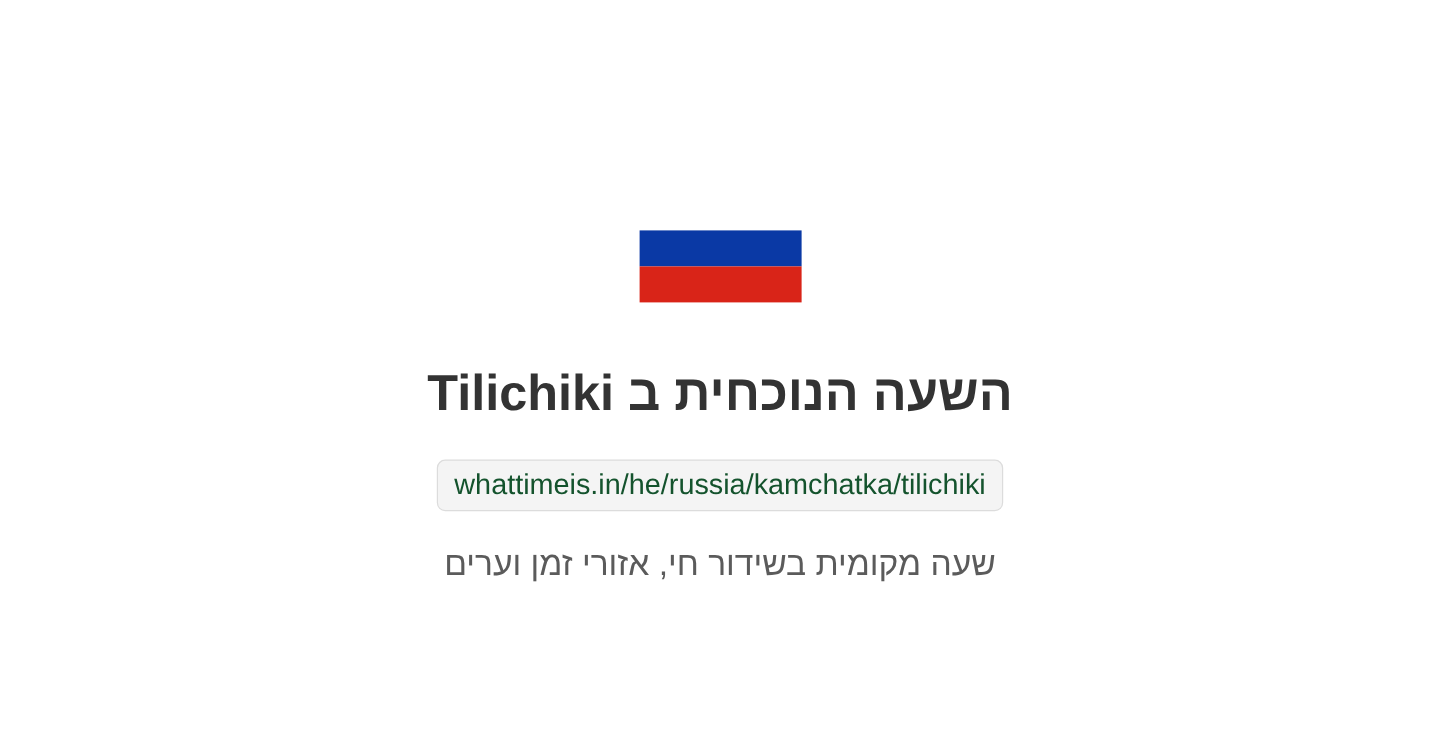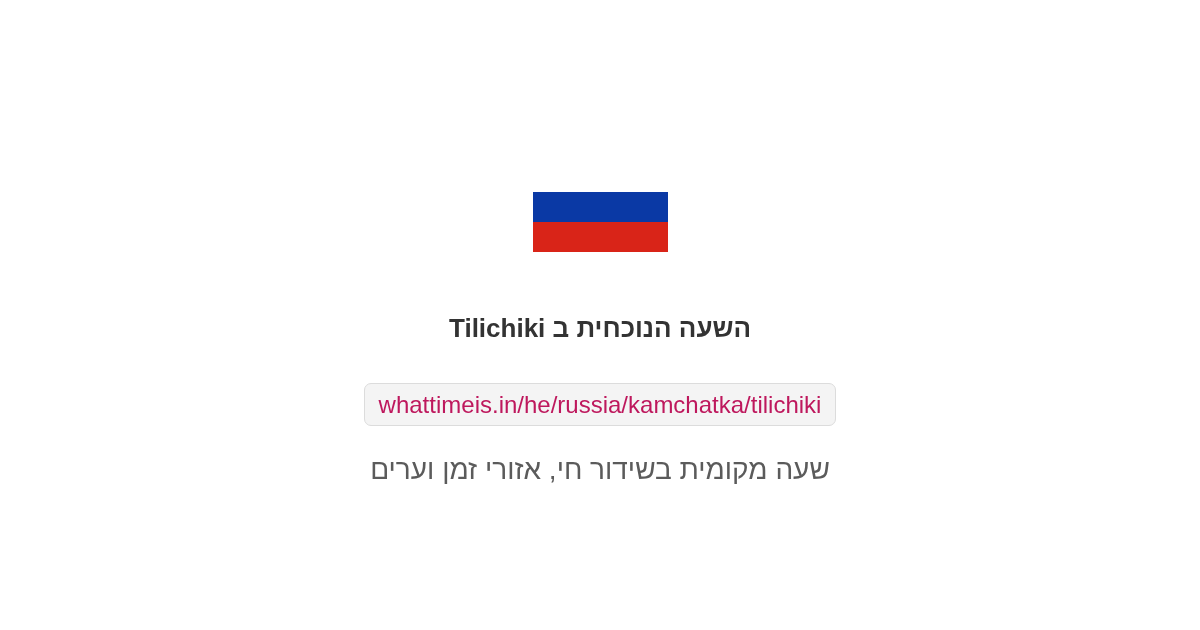--- a/index.html
+++ b/index.html
@@ -45,21 +45,21 @@
   }
   .stripe-white { background: #ffffff; }
   .stripe-blue  { background: #0a39a5; }
   .stripe-red   { background: #d92418; }
 
   
   .title {
     margin: 0;
     padding: 0;
     margin-top: 53px;
-    font-size: 26px;
+    font-size: 42px;
     line-height: 46px;
     font-weight: bold;
     color: #333333;
     text-align: center;
     direction: rtl;
     letter-spacing: 0px;
     max-width: 1100px;
   }
 
   
@@ -72,21 +72,21 @@
     justify-content: center;
     padding: 0 14px;
     background: #f4f4f4;
     border: 1px solid #dcdcdc;
     border-radius: 7px;
     direction: ltr;
   }
   .url-text {
     font-size: 24px;
     line-height: 28px;
-    color: #be185d;
+    color: #14532d;
     white-space: nowrap;
     direction: ltr;
     unicode-bidi: isolate;
   }
 
   
   .subtitle {
     margin: 16px;
     padding: 0;
     margin-top: 26px;

